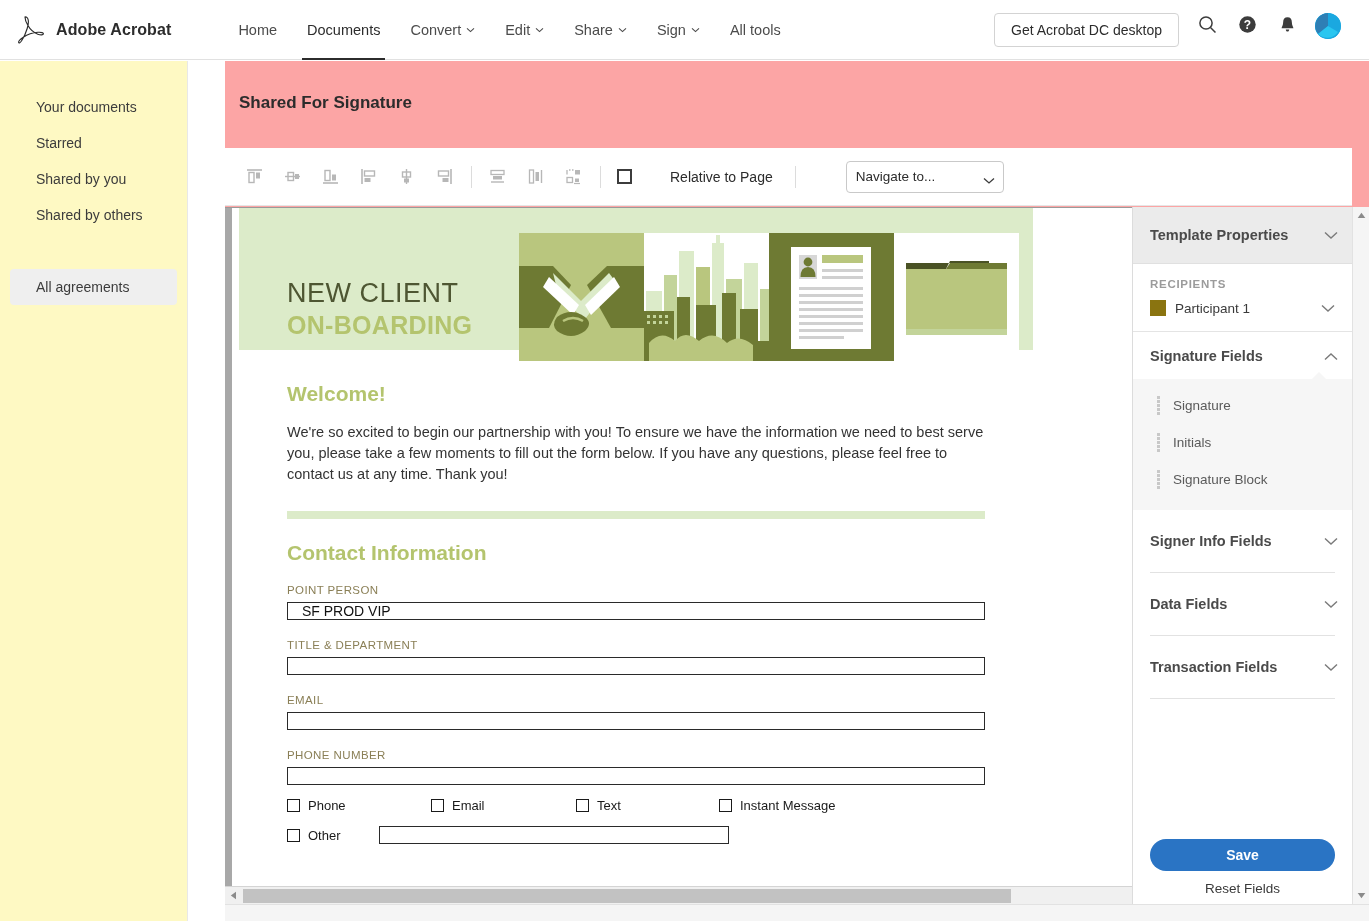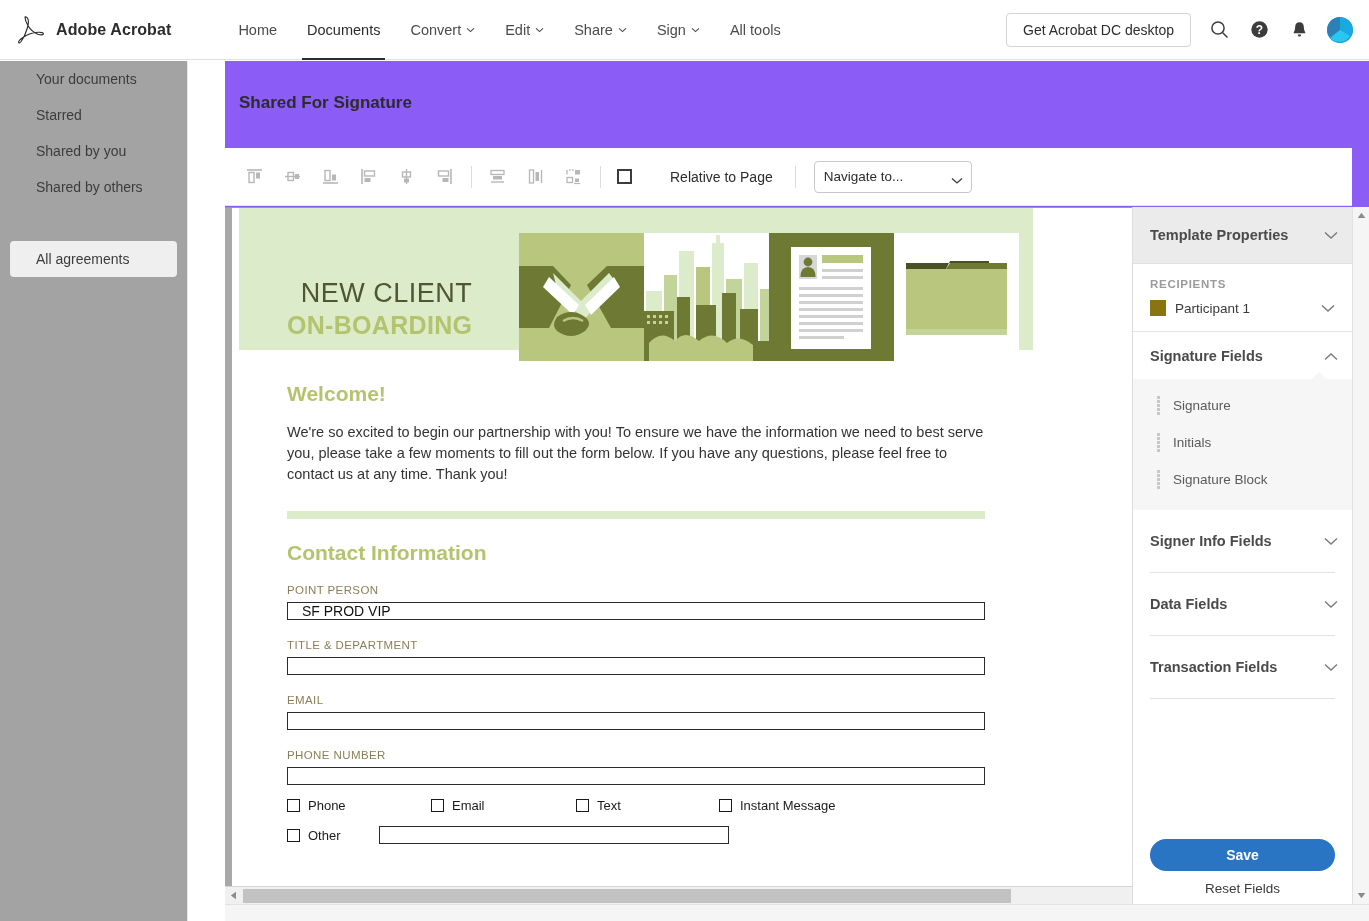--- a/index.html
+++ b/index.html
@@ -27,65 +27,65 @@
     padding:0 15px; font-size:14.5px; color:#4b4b4b; cursor:pointer; white-space:nowrap;
   }
   .navitem.active { color:#2c2c2c; }
   .navitem.active::after {
     content:""; position:absolute; left:10px; right:10px; bottom:0;
     height:2px; background:#2c2c2c;
   }
   .caret-dn { margin-left:5px; display:inline-block; }
   .caret-dn svg { display:block; }
 
-  .topright { margin-left:auto; display:flex; align-items:center; padding-right:16px; gap:16px; }
+  .topright { margin-left:auto; display:flex; padding-right:28px; gap:16px; }
   .get-desktop-btn {
     border:1px solid #d3d3d3; border-radius:4px; background:#fff;
     font-size:14px; color:#2c2c2c; padding:8px 16px; cursor:pointer;
     font-family:"Liberation Sans", sans-serif;
   }
   .icon-btn { width:24px; height:24px; display:flex; align-items:center; justify-content:center; cursor:pointer; }
   .avatar {
     width:26px; height:26px; border-radius:50%; overflow:hidden; cursor:pointer;
     background:#1aa8e0;
   }
 
   
   .sidebar {
     position:absolute; left:0; top:61px; width:188px; bottom:0;
-    background:#a3a3a3; border-right:1px solid #e8e8e8; 
+    background:#fef9c3; border-right:1px solid #e8e8e8; padding-top:28px;
   }
   .side-item {
     height:36px; display:flex; align-items:center; padding-left:26px;
     font-size:14px; color:#3c3c3c; cursor:pointer; border-radius:4px;
     margin:0 10px 0 10px;
   }
   .side-gap { height:36px; }
   .side-item.selected { background:#efefef; }
 
   
-  .content { position:absolute; left:225px; top:61px; right:0; bottom:0; background:#8b5cf6; }
+  .content { position:absolute; left:225px; top:61px; right:0; bottom:0; background:#fca5a5; }
   .page-title {
     font-size:17px; font-weight:bold; color:#2c2c2c;
     padding:32px 0 0 14px;
   }
 
   
   .toolbar {
     position:absolute; left:0; top:87px; right:17px; height:58px;
     background:#ffffff; display:flex; align-items:center; padding-left:14px;
     border-bottom:1px solid #e6e6e6;
   }
   .tbtn { width:30px; height:30px; display:flex; align-items:center; justify-content:center;
           cursor:pointer; margin-right:8px; }
   .tsep { width:1px; height:22px; background:#dcdcdc; margin:0 10px 0 4px; }
   .relchk { display:flex; align-items:center; cursor:pointer; margin-left:6px;gap:28px; }
   .relbox { width:15px; height:15px; border:2px solid #3c3c3c; margin-right:10px; background:#fff; }
   .rellabel { font-size:14px; color:#2c2c2c; }
-  .navsel-wrap { margin-left:8px; position:relative; }
+  .navsel-wrap { margin-left:40px; position:relative; }
   .navsel {
     width:158px; height:32px; border:1px solid #c9c9c9; border-radius:4px;
     background:#fff; font-size:13.5px; color:#2c2c2c; padding:0 26px 0 9px;
     font-family:"Liberation Sans", sans-serif; appearance:none; cursor:pointer;
   }
   .navsel-caret { position:absolute; right:9px; top:10px; pointer-events:none; }
 
   
   .viewer {
     position:absolute; left:0; top:146px; right:17px; bottom:17px;
@@ -96,21 +96,21 @@
   }
   .doc-surround {
     position:absolute; left:7px; top:0; right:17px; bottom:0; background:#ffffff;
   }
   .docpage {
     position:absolute; left:7px; top:0; width:794px; bottom:0;
     background:#ffffff;
   }
 
   
-  .banner { height:142px; background:#dcebc9; position:relative;text-align:right; }
+  .banner { height:142px; background:#dcebc9; position:relative; }
   .banner-left { position:absolute; left:48px; top:70px; }
   .banner-t1 { font-size:27px; color:#4e5632; letter-spacing:0.5px; font-family:"Liberation Sans", sans-serif; }
   .banner-t2 { font-size:25px; font-weight:bold; color:#b4c46e; letter-spacing:0.3px; margin-top:2px; }
   .banner-imgs { position:absolute; left:280px; top:25px; display:flex; }
   .bimg { width:125px; height:128px; overflow:hidden; position:relative; }
 
   
   .docbody { padding:32px 48px 0 48px; }
   .h-welcome { font-size:21px; font-weight:bold; color:#b4c46e; }
   .para { font-size:14.5px; color:#333; line-height:21px; margin-top:16px; }

